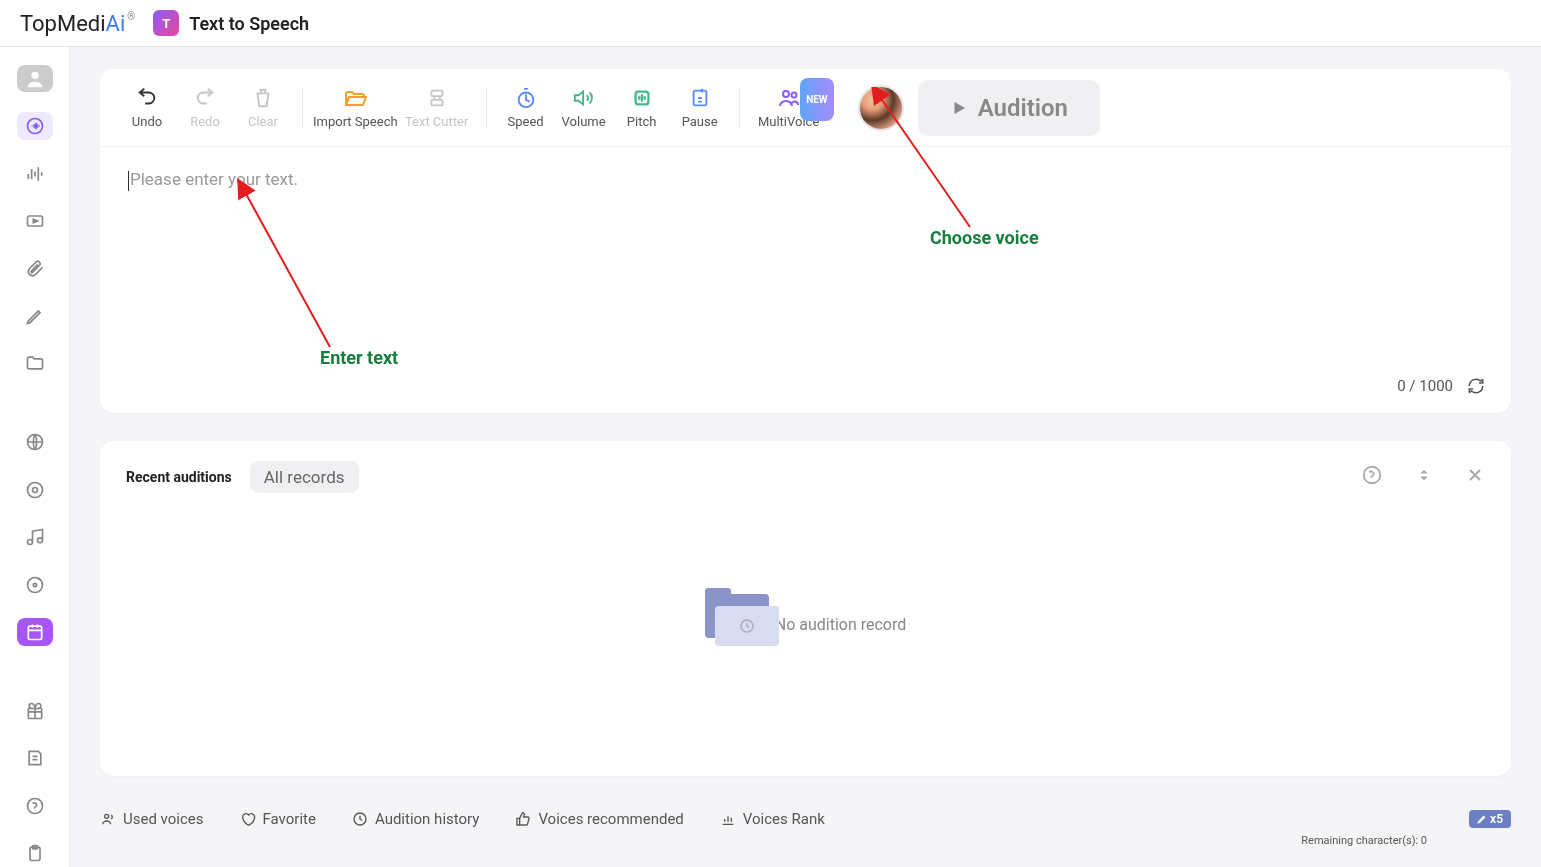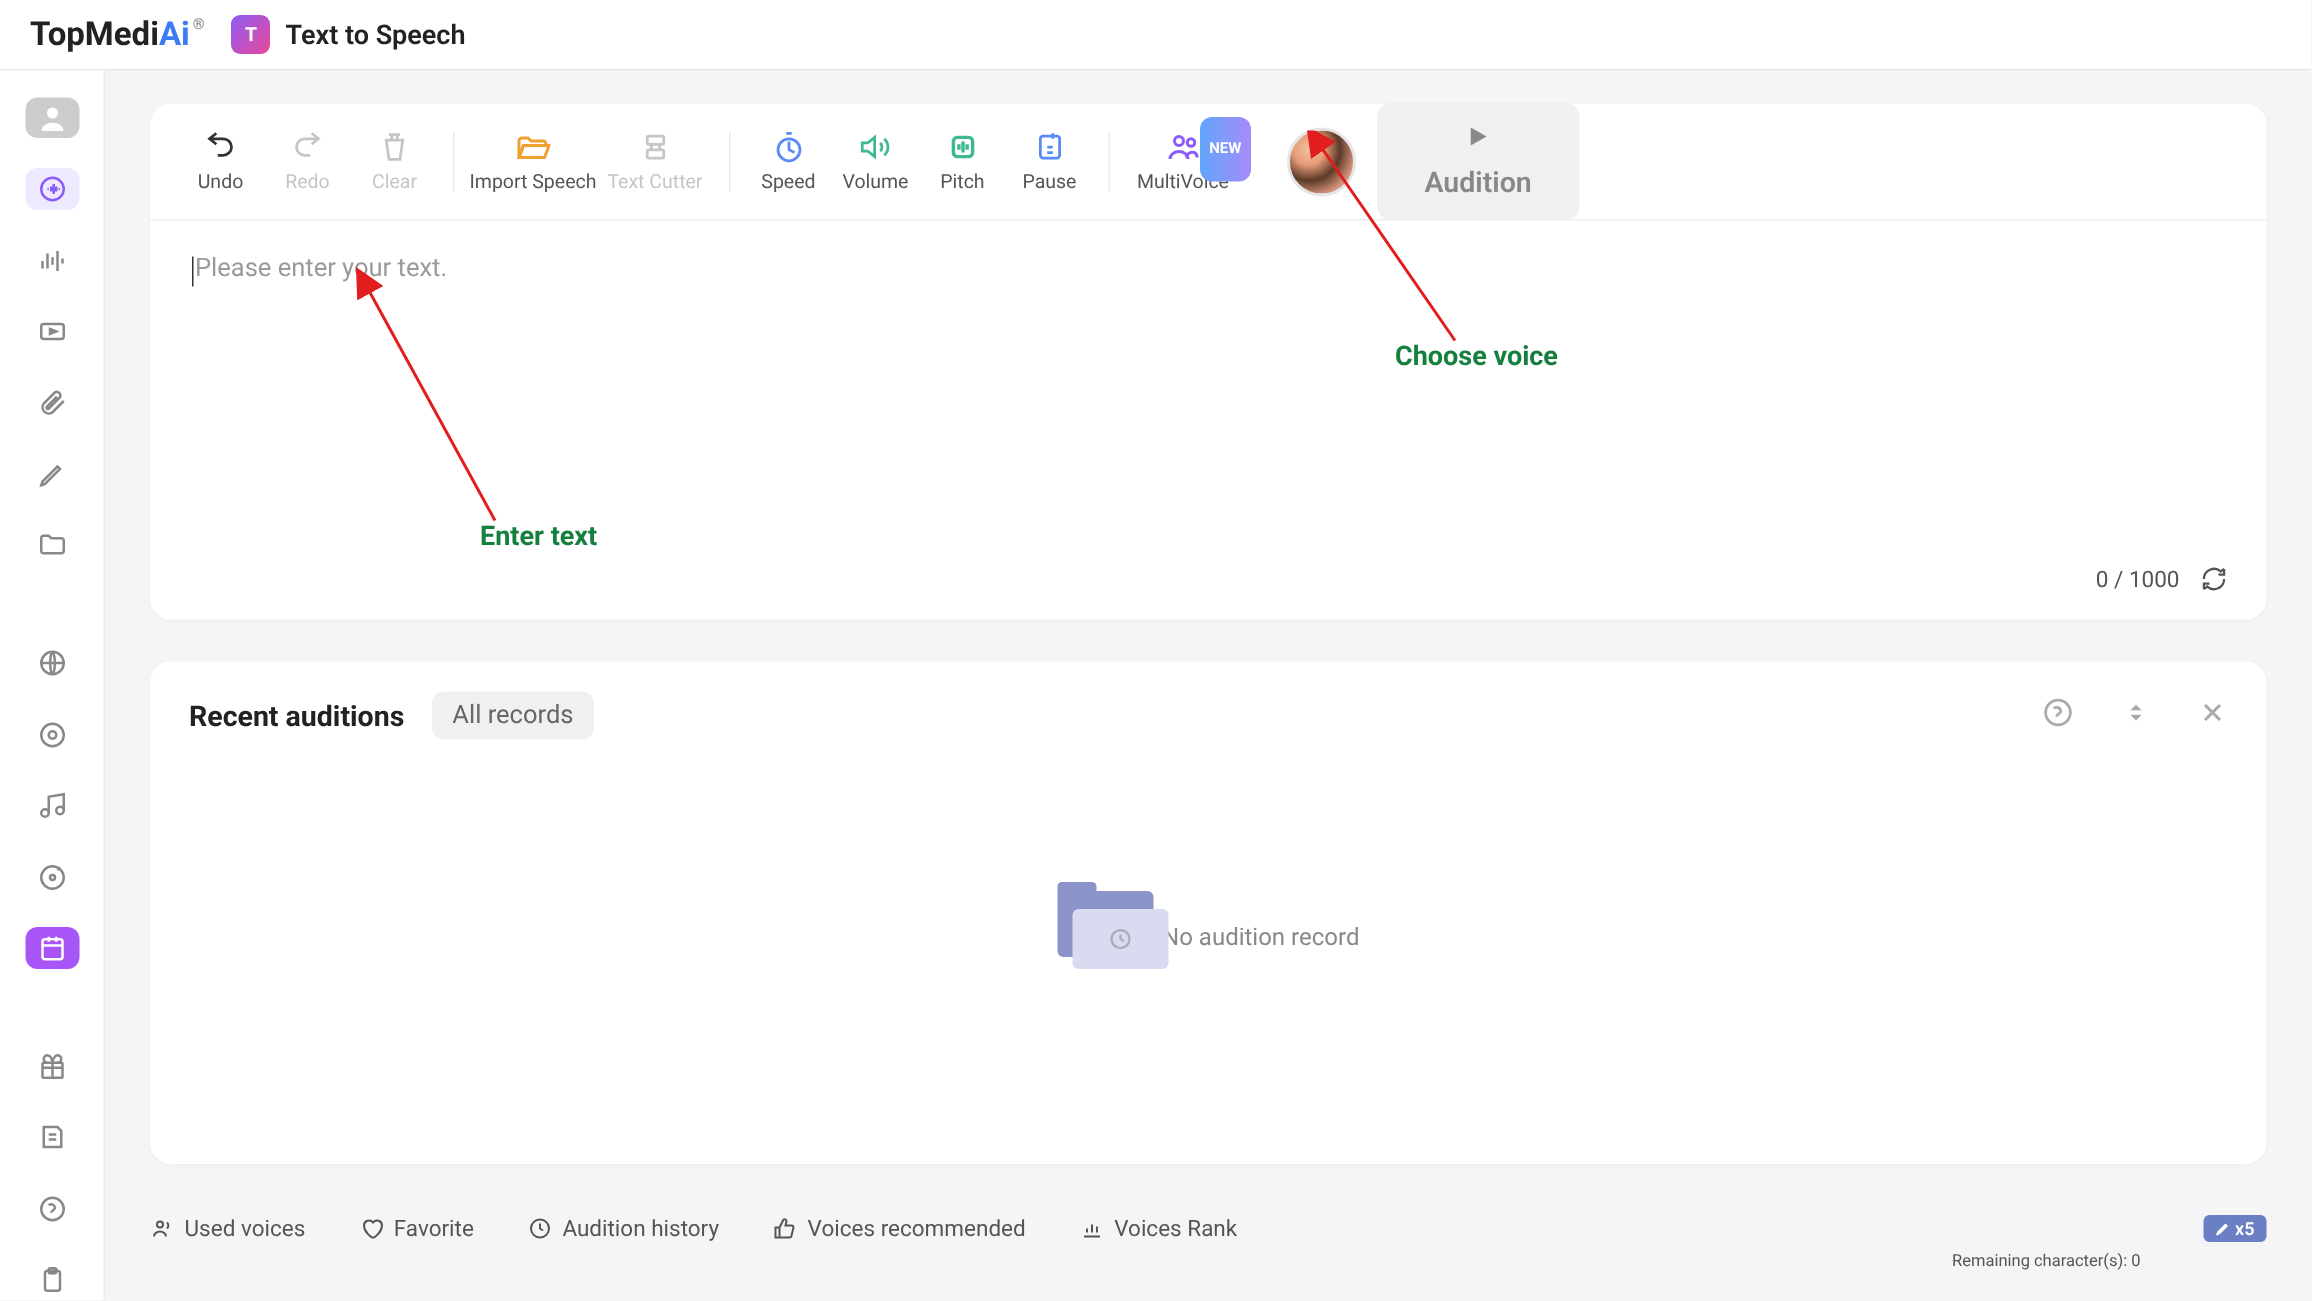--- a/index.html
+++ b/index.html
@@ -1,19 +1,19 @@
 <!DOCTYPE html>
 <html><head>
   <meta charset="utf-8">
   <style>
     * { margin: 0; padding: 0; box-sizing: border-box; font-family: -apple-system, BlinkMacSystemFont, 'Segoe UI', Roboto, sans-serif; }
     body { background: #f5f5f7; width: 1541px; height: 867px; overflow: hidden; }
     
     .header { background: #fff; border-bottom: 1px solid #e5e5e7; height: 47px; display: flex; align-items: center; padding: 0 20px; }
-    .brand { font-size: 22px; font-weight: 700; color: #222; display: flex; align-items: flex-start; }
+    .brand { font-size: 22px; font-weight: 400; color: #222; display: flex; align-items: flex-start; }
     .brand-ai { color: #3d7bf5; }
     .brand-reg { font-size: 10px; color: #888; margin-left: 2px; }
     .app-badge { width: 26px; height: 26px; background: linear-gradient(135deg, #8b5cf6, #ec4899); border-radius: 6px; margin-left: 18px; display: flex; align-items: center; justify-content: center; color: #fff; font-size: 13px; font-weight: bold; }
     .app-name { margin-left: 10px; font-size: 18px; font-weight: 600; color: #222; }
     
     .main { display: flex; height: calc(100% - 47px); }
     
     .sidebar { width: 70px; background: #fff; border-right: 1px solid #eaeaec; display: flex; flex-direction: column; align-items: center; padding-top: 18px; gap: 20px; }
     .side-item { width: 36px; height: 36px; display: flex; align-items: center; justify-content: center; border-radius: 8px; cursor: pointer; color: #888; }
     .side-item.profile { background: #ccc; color: #fff; }
@@ -28,31 +28,31 @@
     .toolbar-panel { padding: 0; }
     .toolbar { display: flex; align-items: center; height: 78px; padding: 0 18px; border-bottom: 1px solid #f0f0f2; }
     .tool-btn { display: flex; flex-direction: column; align-items: center; justify-content: center; gap: 4px; min-width: 58px; cursor: pointer; color: #555; font-size: 13px; }
     .tool-btn.disabled { color: #c5c5c8; }
     .tool-icon { width: 24px; height: 24px; display: flex; align-items: center; justify-content: center; }
     .tool-sep { width: 1px; height: 40px; background: #eaeaec; margin: 0 10px; }
     .tool-btn.wide { min-width: 78px; }
     .multivoice-wrap { position: relative; }
     .new-badge { position: absolute; top: -8px; right: -6px; background: linear-gradient(90deg, #60a5fa, #a78bfa); color: #fff; font-size: 10px; font-weight: 700; padding: 16px 6px; border-radius: 8px; }
     .voice-avatar { width: 46px; height: 46px; border-radius: 50%; border: 2px solid #e5e5e7; margin-left: 30px; cursor: pointer; overflow: hidden; background: radial-gradient(circle at 30% 30%, #f4c2a0 0%, #e89b78 25%, #5c3a28 50%, #d4927a 75%); display: flex; align-items: center; justify-content: center; }
-    .audition-btn { margin-left: 14px; background: #f0f0f2; color: #888; border: none; border-radius: 10px; padding: 14px 32px; font-size: 19px; font-weight: 600; display: flex; align-items: center; gap: 10px; cursor: pointer; flex-direction: column; }
+    .audition-btn { margin-left: 14px; background: #f0f0f2; color: #888; border: none; border-radius: 10px; padding: 14px 32px; font-size: 24px; font-weight: 600; display: flex; align-items: center; gap: 10px; cursor: pointer; }
     
     .editor { padding: 22px 30px; min-height: 230px; position: relative; }
     .editor-placeholder { color: #9a9a9c; font-size: 17px; position: relative; }
     .text-cursor { position: absolute; left: -2px; top: 2px; width: 1px; height: 20px; background: #333; }
     
     .editor-footer { display: flex; justify-content: flex-end; align-items: center; padding: 0 26px 18px; gap: 14px; color: #555; font-size: 15px; }
     
     .auditions-panel { margin-top: 28px; padding: 20px 26px; flex: 1; display: flex; flex-direction: column; }
     .aud-header { display: flex; align-items: center; gap: 18px; }
-    .aud-title { font-size: 19px; font-weight: 700; color: #222; }
+    .aud-title { font-size: 14px; font-weight: 700; color: #222; }
     .aud-filter { background: #f0f0f2; color: #666; font-size: 17px; padding: 6px 14px; border-radius: 8px; }
     .aud-spacer { flex: 1; }
     .aud-action { color: #aaa; cursor: pointer; margin-left: 14px; }
     .aud-body { flex: 1; display: flex; flex-direction: row; align-items: center; justify-content: center; color: #888; }
     .folder-icon { width: 70px; height: 56px; position: relative; margin-bottom: 14px; }
     .folder-back { position: absolute; width: 64px; height: 44px; background: #8a94c9; border-radius: 4px; top: 4px; left: 0; }
     .folder-tab { position: absolute; width: 26px; height: 10px; background: #8a94c9; border-radius: 3px 3px 0 0; top: -2px; left: 0; }
     .folder-front { position: absolute; width: 64px; height: 40px; background: #d9dcf0; border-radius: 4px; bottom: 0; left: 10px; display: flex; align-items: center; justify-content: center; }
     
     .footer-bar { display: flex; align-items: center; padding: 14px 0 20px; gap: 36px; font-size: 15px; color: #555; }

